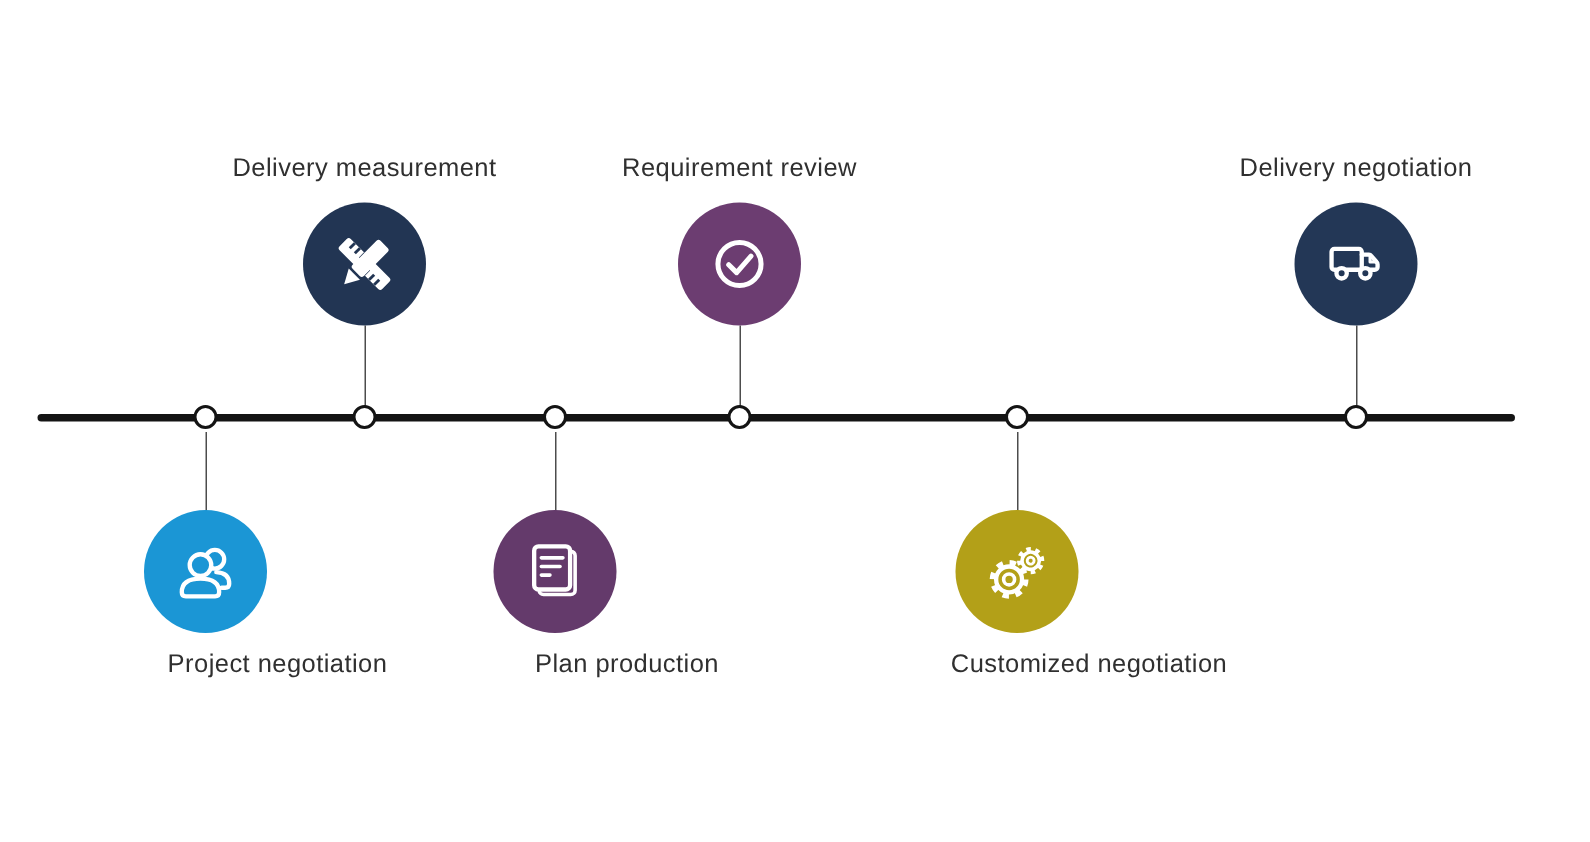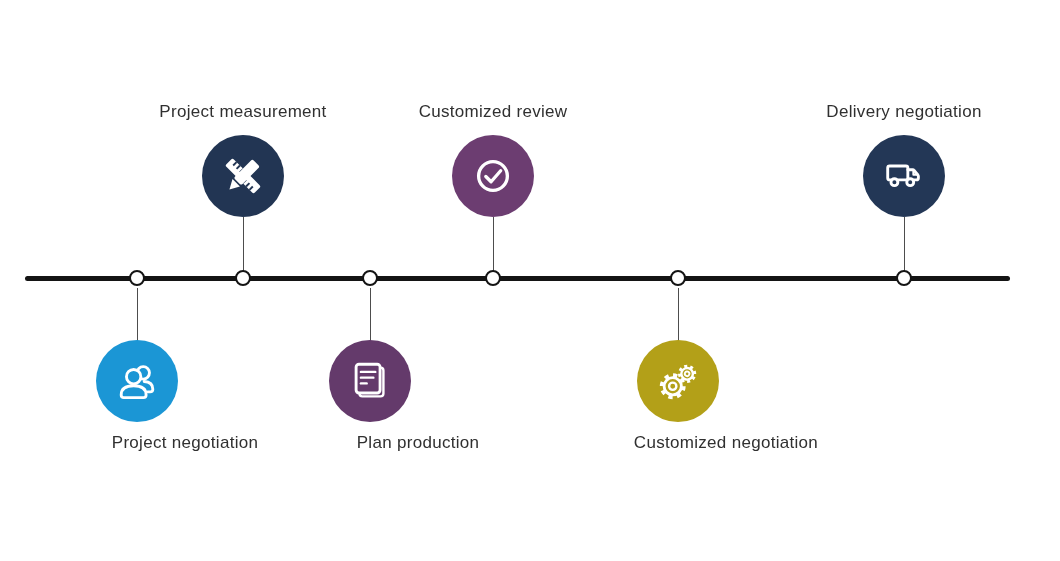--- a/index.html
+++ b/index.html
@@ -110,21 +110,21 @@
           <rect x="28" y="24.5" width="2" height="5" style="fill:var(--c)"></rect>
           <rect x="33" y="24.5" width="2" height="5" style="fill:var(--c)"></rect>
           <rect x="38" y="24.5" width="2" height="5" style="fill:var(--c)"></rect>
         </g>
         <g transform="rotate(-45 24 24)">
           <polygon points="4,24 14,18.5 14,29.5" fill="#fff"></polygon>
           <rect x="15.8" y="18.5" width="27.5" height="11" rx="2" fill="#fff"></rect>
         </g>
       </svg>
     </div>
-    <div class="step-label">Project measurement</div>
+    <div class="step-label">Delivery measurement</div>
   </div>
 
   <div class="step below" style="left: 370px; --c: #643a6b;">
     <div class="node"></div>
     <div class="connector"></div>
     <div class="bubble">
       <svg width="46" height="46" viewBox="0 0 48 48">
         <g fill="none" stroke="#fff" stroke-linejoin="round" stroke-linecap="round">
           <rect x="13" y="10" width="25" height="30" rx="3" stroke-width="2.5"></rect>
           <rect x="9.5" y="6.5" width="25" height="30" rx="3" stroke-width="3" style="fill:var(--c)"></rect>
@@ -141,21 +141,21 @@
     <div class="node"></div>
     <div class="connector"></div>
     <div class="bubble">
       <svg width="46" height="46" viewBox="0 0 48 48">
         <g fill="none" stroke="#fff" stroke-width="3.5" stroke-linecap="round" stroke-linejoin="round">
           <circle cx="24" cy="24" r="15"></circle>
           <path d="M16.5 24.5 l5.5 5.5 l10 -11.5"></path>
         </g>
       </svg>
     </div>
-    <div class="step-label">Customized review</div>
+    <div class="step-label">Requirement review</div>
   </div>
 
   <div class="step below" style="left: 678px; --c: #b3a018;">
     <div class="node"></div>
     <div class="connector"></div>
     <div class="bubble">
       <svg width="46" height="46" viewBox="0 0 48 48">
         <g fill="none" stroke="#fff">
           <circle cx="18.5" cy="29.5" r="11" stroke-width="5" stroke-dasharray="4.2 4.44"></circle>
           <circle cx="18.5" cy="29.5" r="9" stroke-width="3" style="fill:var(--c)"></circle>

